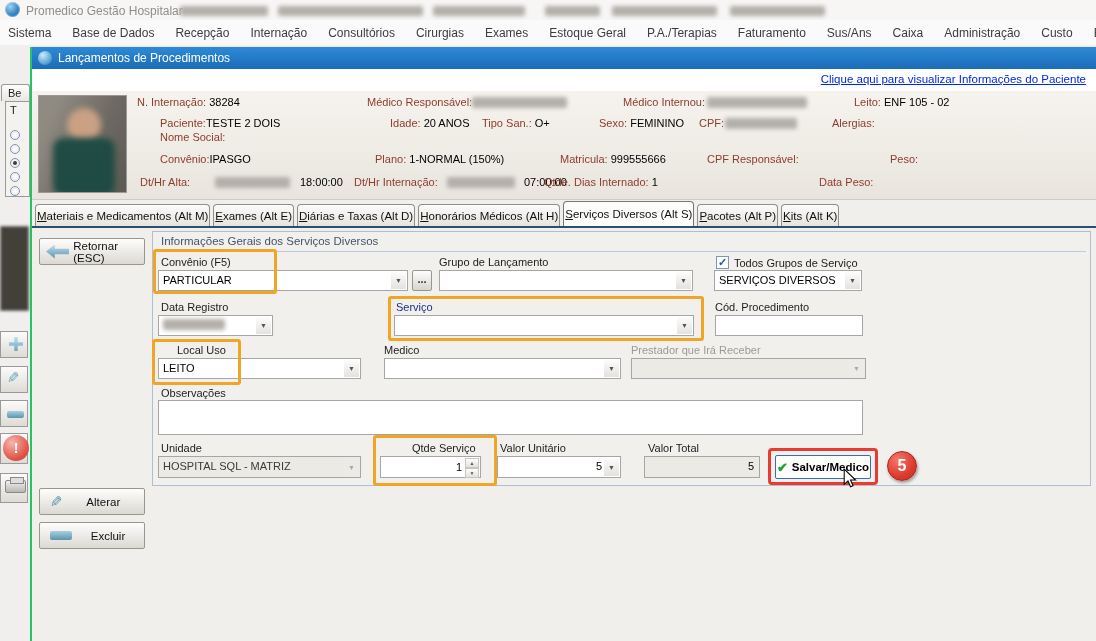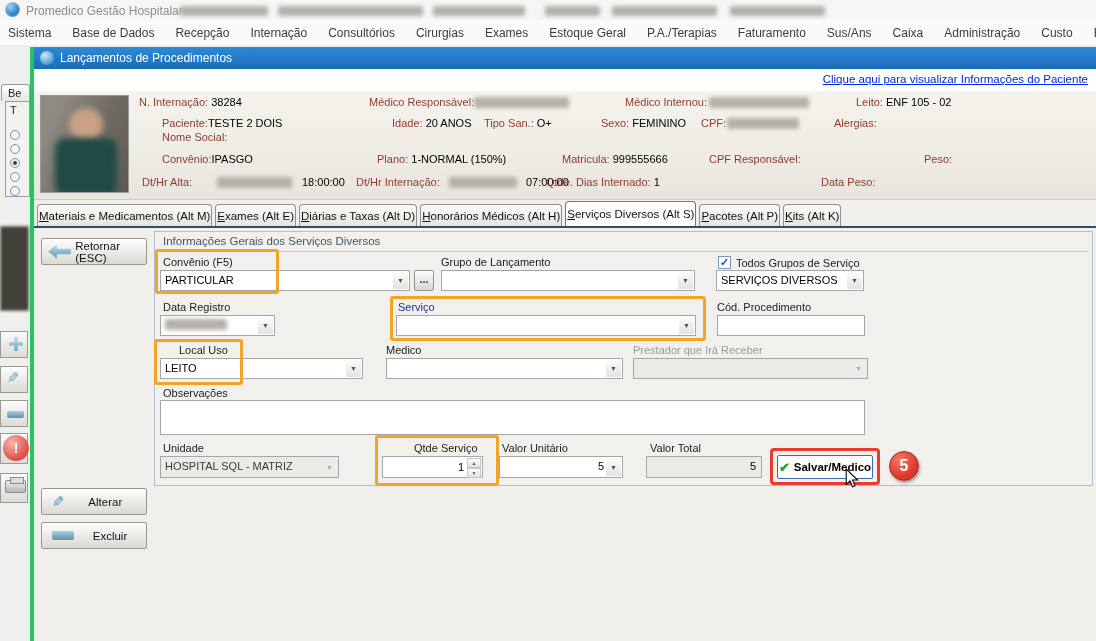--- a/index.html
+++ b/index.html
@@ -27,21 +27,21 @@
   .ic-plus { position:absolute; left:8px; top:5px; width:14px; height:14px;
      background:linear-gradient(#bfe0ee,#6ba4c0); clip-path:polygon(38% 0,62% 0,62% 38%,100% 38%,100% 62%,62% 62%,62% 100%,38% 100%,38% 62%,0 62%,0 38%,38% 38%); }
   .ic-pencil { position:absolute; left:6px; top:2px; font-size:15px; color:#6ba4c0; transform:scaleX(-1); }
   .ic-bar { position:absolute; left:6px; top:10px; width:17px; height:7px; border-radius:2px; background:linear-gradient(#a8cfe0,#5e93ad); border:1px solid #4e7citeaa; }
   .ic-warn { position:absolute; left:2px; top:1px; width:26px; height:26px; border-radius:50%;
      background:radial-gradient(circle at 35% 30%, #f7b6ae, #e05448 65%, #c23a30); color:#fff; font-weight:bold; text-align:center; line-height:26px; font-size:14px; }
   .ic-printer { position:absolute; left:4px; top:6px; width:21px; height:13px; background:linear-gradient(#efefee,#b9b7b3); border:1px solid #8a8a8a; border-radius:2px; }
   .ic-printer::before { content:""; position:absolute; left:4px; top:-4px; width:12px; height:5px; background:#ddd; border:1px solid #8a8a8a; }
 
   
-  .window { position:absolute; left:30px; top:47px; width:1066px; height:594px; z-index:2; background:#f1efeb; border-left:4px solid #22c55e; }
+  .window { position:absolute; left:30px; top:47px; width:1066px; height:594px; z-index:2; background:#f1efeb; border-left:2px solid #22c55e; }
   .win-titlebar { position:absolute; left:0; top:0; width:1066px; height:22px;
      background:linear-gradient(#2e8ad6,#1a6cb8); color:#fff; font-size:12px; display:flex; align-items:center; padding-left:6px; gap:6px; }
   .win-icon { width:14px; height:14px; border-radius:50%; background:radial-gradient(circle at 35% 30%, #cfe8f7, #5ea9d8 60%, #2c6d9e); }
   .link-row { position:absolute; left:0; top:22px; width:1066px; height:22px; background:#ffffff; }
   .patient-link { position:absolute; right:12px; top:4px; color:#0026e8; text-decoration:underline; font-size:11.5px; cursor:pointer; }
 
   .patient { position:absolute; left:0; top:44px; width:1066px; height:109px;
      background:linear-gradient(#f6f3ee,#e9e5de); border-bottom:1px solid #cfccc5; }
   .pl { color:#8d3c2c; }
   .pv { color:#000; }
@@ -197,21 +197,21 @@
     <div class="prow" style="left:667px;top:26px;"><span class="pl">CPF:</span></div>
     <div class="abs blur-pill" style="left:693px;top:27px;width:72px;height:11px;"></div>
     <div class="prow" style="left:800px;top:26px;"><span class="pl">Alergias:</span></div>
 
     <div class="prow" style="left:128px;top:40px;"><span class="pl">Nome Social:</span></div>
 
     <div class="prow" style="left:128px;top:62px;"><span class="pl">Convênio:</span><span class="pv">IPASGO</span></div>
     <div class="prow" style="left:343px;top:62px;"><span class="pl">Plano:</span> <span class="pv">1-NORMAL (150%)</span></div>
     <div class="prow" style="left:528px;top:62px;"><span class="pl">Matricula:</span> <span class="pv">999555666</span></div>
     <div class="prow" style="left:675px;top:62px;"><span class="pl">CPF Responsável:</span></div>
-    <div class="prow" style="left:858px;top:62px;margin-left:32px;"><span class="pl">Peso:</span></div>
+    <div class="prow" style="left:858px;top:62px;"><span class="pl">Peso:</span></div>
 
     <div class="prow" style="left:108px;top:85px;"><span class="pl">Dt/Hr Alta:</span></div>
     <div class="abs blur-pill" style="left:183px;top:86px;width:75px;height:11px;"></div>
     <div class="prow" style="left:268px;top:85px;"><span class="pv">18:00:00</span></div>
     <div class="prow" style="left:310px;top:85px;margin-left:12px;"><span class="pl">Dt/Hr Internação:</span></div>
     <div class="abs blur-pill" style="left:415px;top:86px;width:68px;height:11px;"></div>
     <div class="prow" style="left:492px;top:85px;"><span class="pv">07:00:00</span></div>
     <div class="prow" style="left:512px;top:85px;"><span class="pl">Qtde. Dias Internado:</span> <span class="pv">1</span></div>
     <div class="prow" style="left:787px;top:85px;"><span class="pl">Data Peso:</span></div>
   </div>
@@ -308,21 +308,21 @@
       <div class="lbl dis" style="left:478px;top:112px;">Prestador que Irá Receber</div>
       <div class="combo dis" style="left:478px;top:126px;width:235px;">
         <span></span>
         <span class="dd">▼</span>
       </div>
 
       <div class="lbl" style="left:8px;top:155px;">Observações</div>
       <textarea class="ta" style="left: 5px; top: 168px; width: 705px; height: 35px; resize: none;"></textarea>
 
       <div class="lbl" style="left:8px;top:210px;">Unidade</div>
-      <div class="combo dis" style="left:5px;top:224px;width:179px;height:22px;color:#3a3a3a;">
+      <div class="combo dis" style="left:5px;top:224px;width:203px;height:22px;color:#3a3a3a;">
         <span>HOSPITAL SQL - MATRIZ</span>
         <span class="dd">▼</span>
       </div>
 
       <div class="lbl" style="left:230px;top:210px;margin-left:29px;">Qtde Serviço</div>
       <div class="spinner" style="left:227px;top:224px;width:101px;">
         <span class="val">1</span>
         <div class="spinbtns">
           <div>▲</div>
           <div>▼</div>

